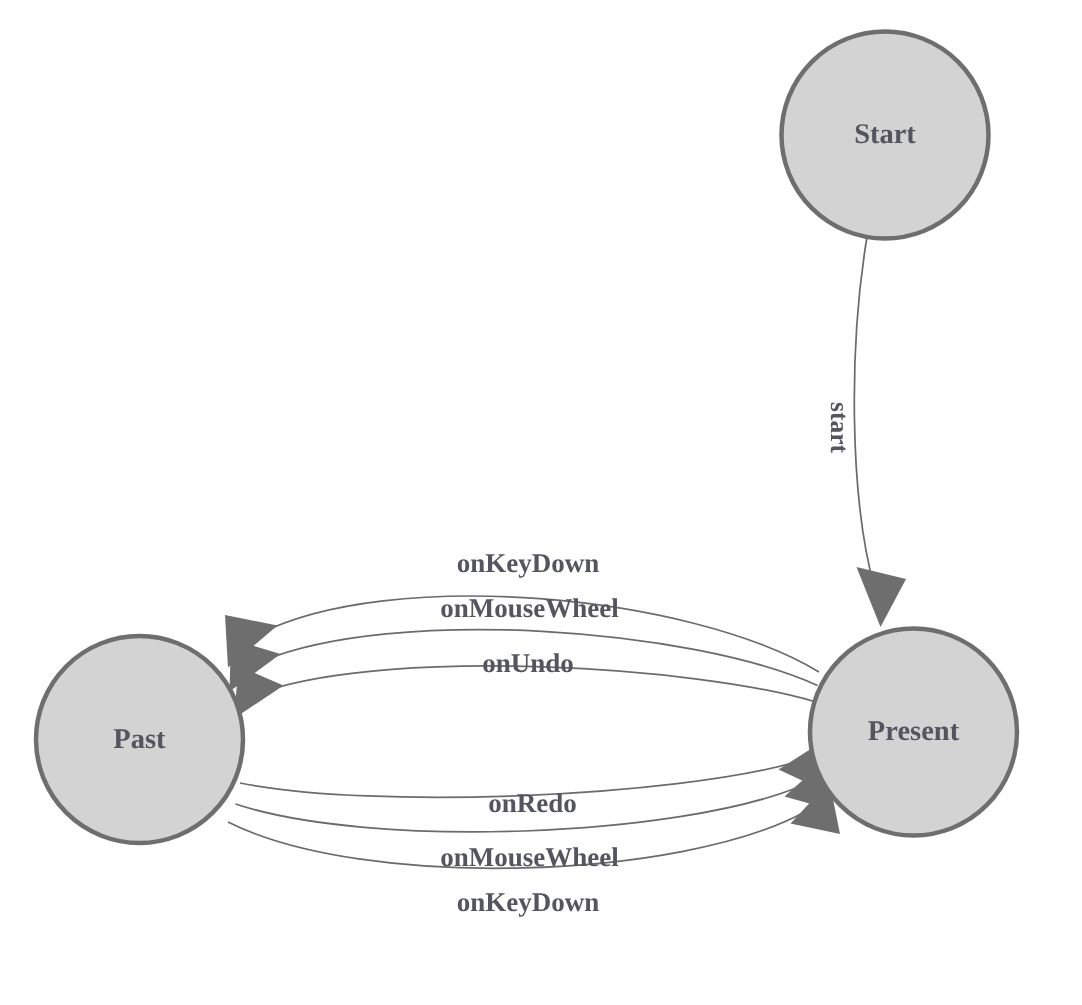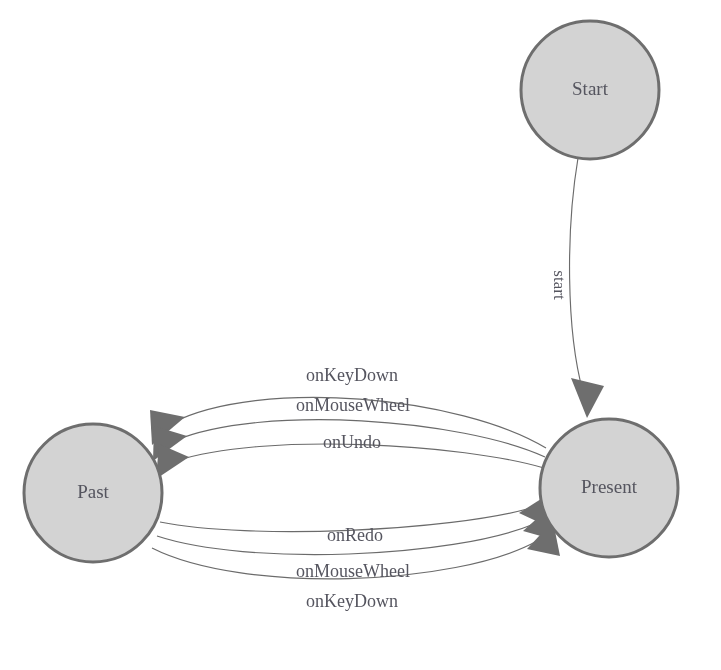--- a/index.html
+++ b/index.html
@@ -7,20 +7,21 @@
     padding: 0;
     background: #ffffff;
   }
   #canvas {
     position: relative;
     width: 721px;
     height: 670px;
     background: #ffffff;
     overflow: hidden;
     font-family: "Liberation Serif", "DejaVu Serif", serif;
+    font-weight: bold;
   }
   #graph-svg {
     position: absolute;
     left: 0;
     top: 0;
     width: 721px;
     height: 670px;
   }
   .node-circle {
     fill: #d3d3d3;

